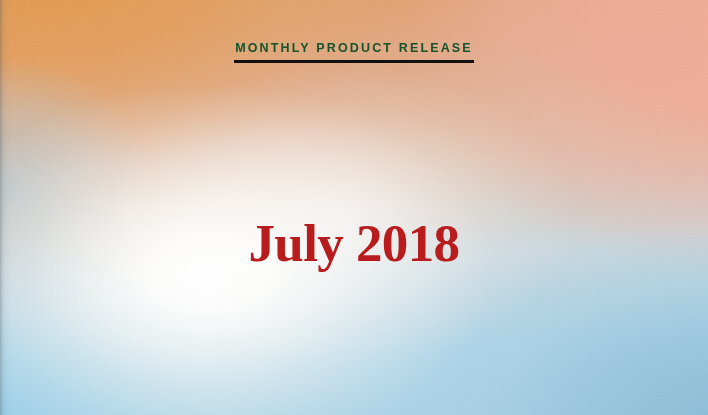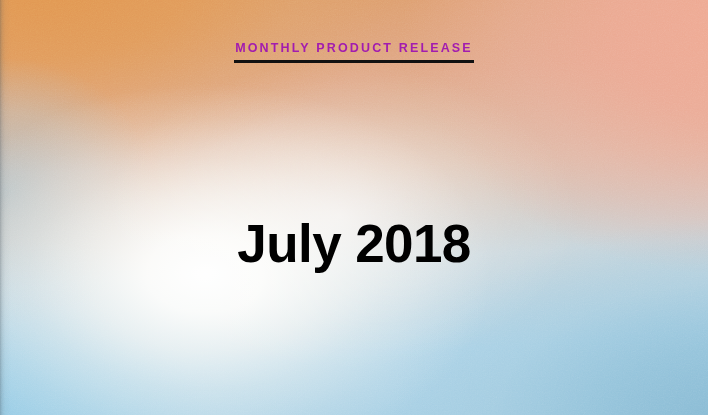--- a/index.html
+++ b/index.html
@@ -134,42 +134,42 @@
     right: 0;
     text-align: center;
   }
 
   .eyebrow {
     display: inline-block;
     font-family: "Liberation Sans", sans-serif;
     font-size: 12.5px;
     font-weight: bold;
     letter-spacing: 2.15px;
-    color: #a21caf;
+    color: #14532d;
     line-height: 1.05;
     padding: 0 1px 5px 1px;
     border-bottom: 3px solid #111111;
     white-space: nowrap;
   }
 
   .title-wrap {
     position: absolute;
     top: 178px;
     left: 0;
     right: 0;
     text-align: center;
   }
 
   .title {
     display: inline-block;
-    font-family: Liberation Sans, sans-serif;
+    font-family: Liberation Serif, serif;
     font-size: 53px;
     font-weight: bold;
     letter-spacing: -0.6px;
-    color: #000000;
+    color: #b91c1c;
     line-height: 1.12;
     white-space: nowrap;
   }
 </style>
 </head>
 <body>
 
 <div id="slide">
 
   <div class="bg-layer bg-base"></div>

